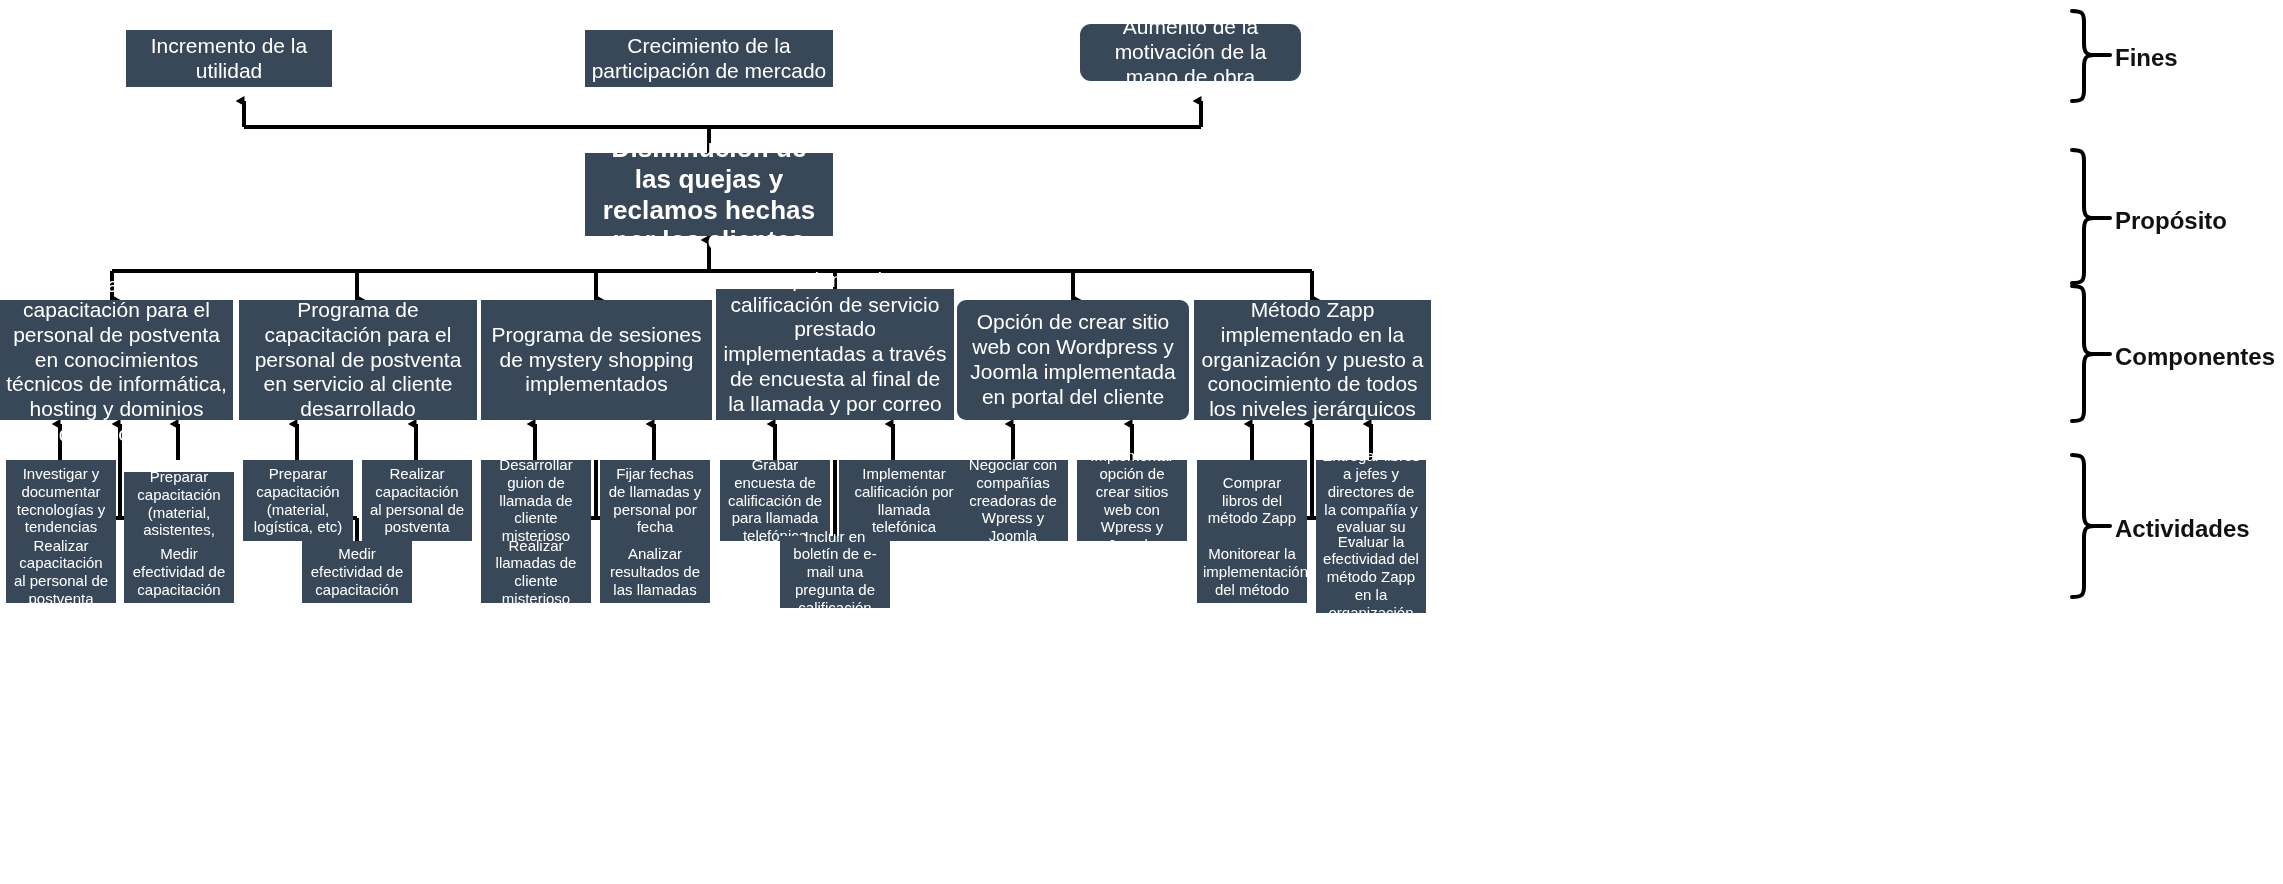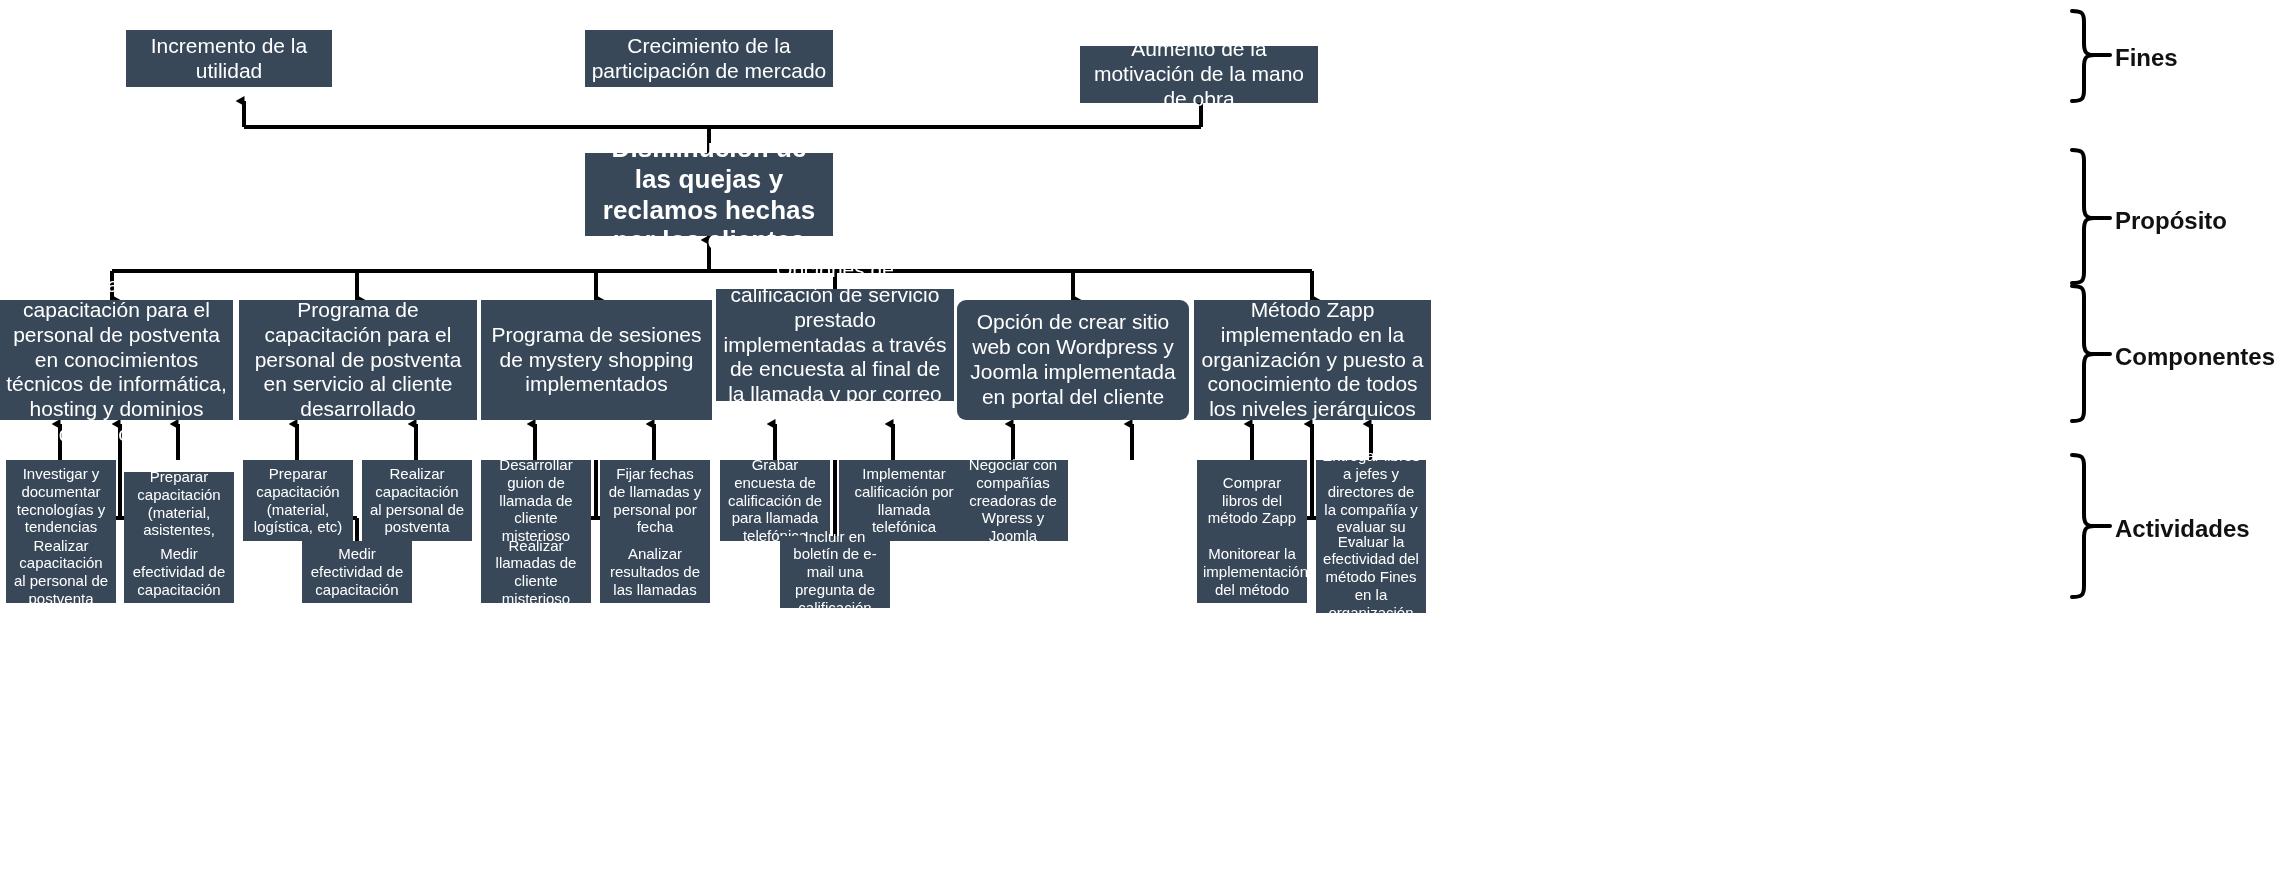--- a/index.html
+++ b/index.html
@@ -120,38 +120,38 @@
       <path d="M2094,526 L2110,526"></path>
     </g>
   </svg>
 
   <div class="box lvl-fin" style="left:126px;top:30px;width:206px;height:57px;">
     <span>Incremento de la utilidad</span>
   </div>
   <div class="box lvl-fin" style="left:585px;top:30px;width:248px;height:57px;">
     <span>Crecimiento de la participación de mercado</span>
   </div>
-  <div class="box lvl-fin" style="left:1080px;top:46px;width:238px;height:57px;">
+  <div class="box lvl-fin" style="left:1080px;top:24px;width:221px;height:57px;border-radius:11px;">
     <span>Aumento de la motivación de la mano de obra</span>
   </div>
 
   <div class="box lvl-prop" style="left:585px;top:153px;width:248px;height:83px;">
     <span>Disminución de las quejas y reclamos hechas por los clientes</span>
   </div>
 
   <div class="box lvl-comp" style="left:0px;top:300px;width:233px;height:120px;">
     <span>Programa de capacitación para el personal de postventa en conocimientos técnicos de informática, hosting y dominios desarrollado</span>
   </div>
   <div class="box lvl-comp" style="left:239px;top:300px;width:238px;height:120px;">
     <span>Programa de capacitación para el personal de postventa en servicio al cliente desarrollado</span>
   </div>
   <div class="box lvl-comp" style="left:481px;top:300px;width:231px;height:120px;">
     <span>Programa de sesiones de mystery shopping implementados</span>
   </div>
-  <div class="box lvl-comp" style="left:716px;top:289px;width:238px;height:112px;">
+  <div class="box lvl-comp" style="left:716px;top:289px;width:238px;height:131px;">
     <span>Opciones de calificación de servicio prestado implementadas a través de encuesta al final de la llamada y por correo electrónico</span>
   </div>
   <div class="box lvl-comp" style="left:957px;top:300px;width:232px;height:120px;border-radius:9px;">
     <span>Opción de crear sitio web con Wordpress y Joomla implementada en portal del cliente</span>
   </div>
   <div class="box lvl-comp" style="left:1194px;top:300px;width:237px;height:120px;">
     <span>Método Zapp implementado en la organización y puesto a conocimiento de todos los niveles jerárquicos</span>
   </div>
 
   <div class="box lvl-act" style="left:6px;top:460px;width:110px;height:81px;">
@@ -174,20 +174,23 @@
   </div>
   <div class="box lvl-act" style="left:720px;top:460px;width:110px;height:81px;">
     <span>Grabar encuesta de calificación de para llamada telefónica</span>
   </div>
   <div class="box lvl-act" style="left:839px;top:460px;width:130px;height:81px;">
     <span>Implementar calificación por llamada telefónica</span>
   </div>
   <div class="box lvl-act" style="left:958px;top:460px;width:110px;height:81px;">
     <span>Negociar con compañías creadoras de Wpress y Joomla</span>
   </div>
+  <div class="box lvl-act" style="left:1077px;top:460px;width:110px;height:81px;">
+    <span>Implementar opción de crear sitios web con Wpress y Joomla</span>
+  </div>
   <div class="box lvl-act" style="left:1197px;top:460px;width:110px;height:81px;">
     <span>Comprar libros del método Zapp</span>
   </div>
   <div class="box lvl-act" style="left:1316px;top:460px;width:110px;height:81px;">
     <span>Entregar libros a jefes y directores de la compañía y evaluar su lectura</span>
   </div>
 
   <div class="box lvl-act" style="left:6px;top:541px;width:110px;height:62px;">
     <span>Realizar capacitación al personal de postventa</span>
   </div>
@@ -203,21 +206,21 @@
   <div class="box lvl-act" style="left:600px;top:541px;width:110px;height:62px;">
     <span>Analizar resultados de las llamadas</span>
   </div>
   <div class="box lvl-act" style="left:780px;top:536px;width:110px;height:72px;">
     <span>Incluir en boletín de e-mail una pregunta de calificación</span>
   </div>
   <div class="box lvl-act" style="left:1197px;top:541px;width:110px;height:62px;">
     <span>Monitorear la implementación del método</span>
   </div>
   <div class="box lvl-act" style="left:1316px;top:541px;width:110px;height:72px;">
-    <span>Evaluar la efectividad del método Fines en la organización</span>
+    <span>Evaluar la efectividad del método Zapp en la organización</span>
   </div>
 
   <div class="lbl" style="left:2115px;top:44px;">Fines</div>
   <div class="lbl" style="left:2115px;top:207px;">Propósito</div>
   <div class="lbl" style="left:2115px;top:343px;">Componentes</div>
   <div class="lbl" style="left:2115px;top:515px;">Actividades</div>
 
 </div>
 
 </body></html>

